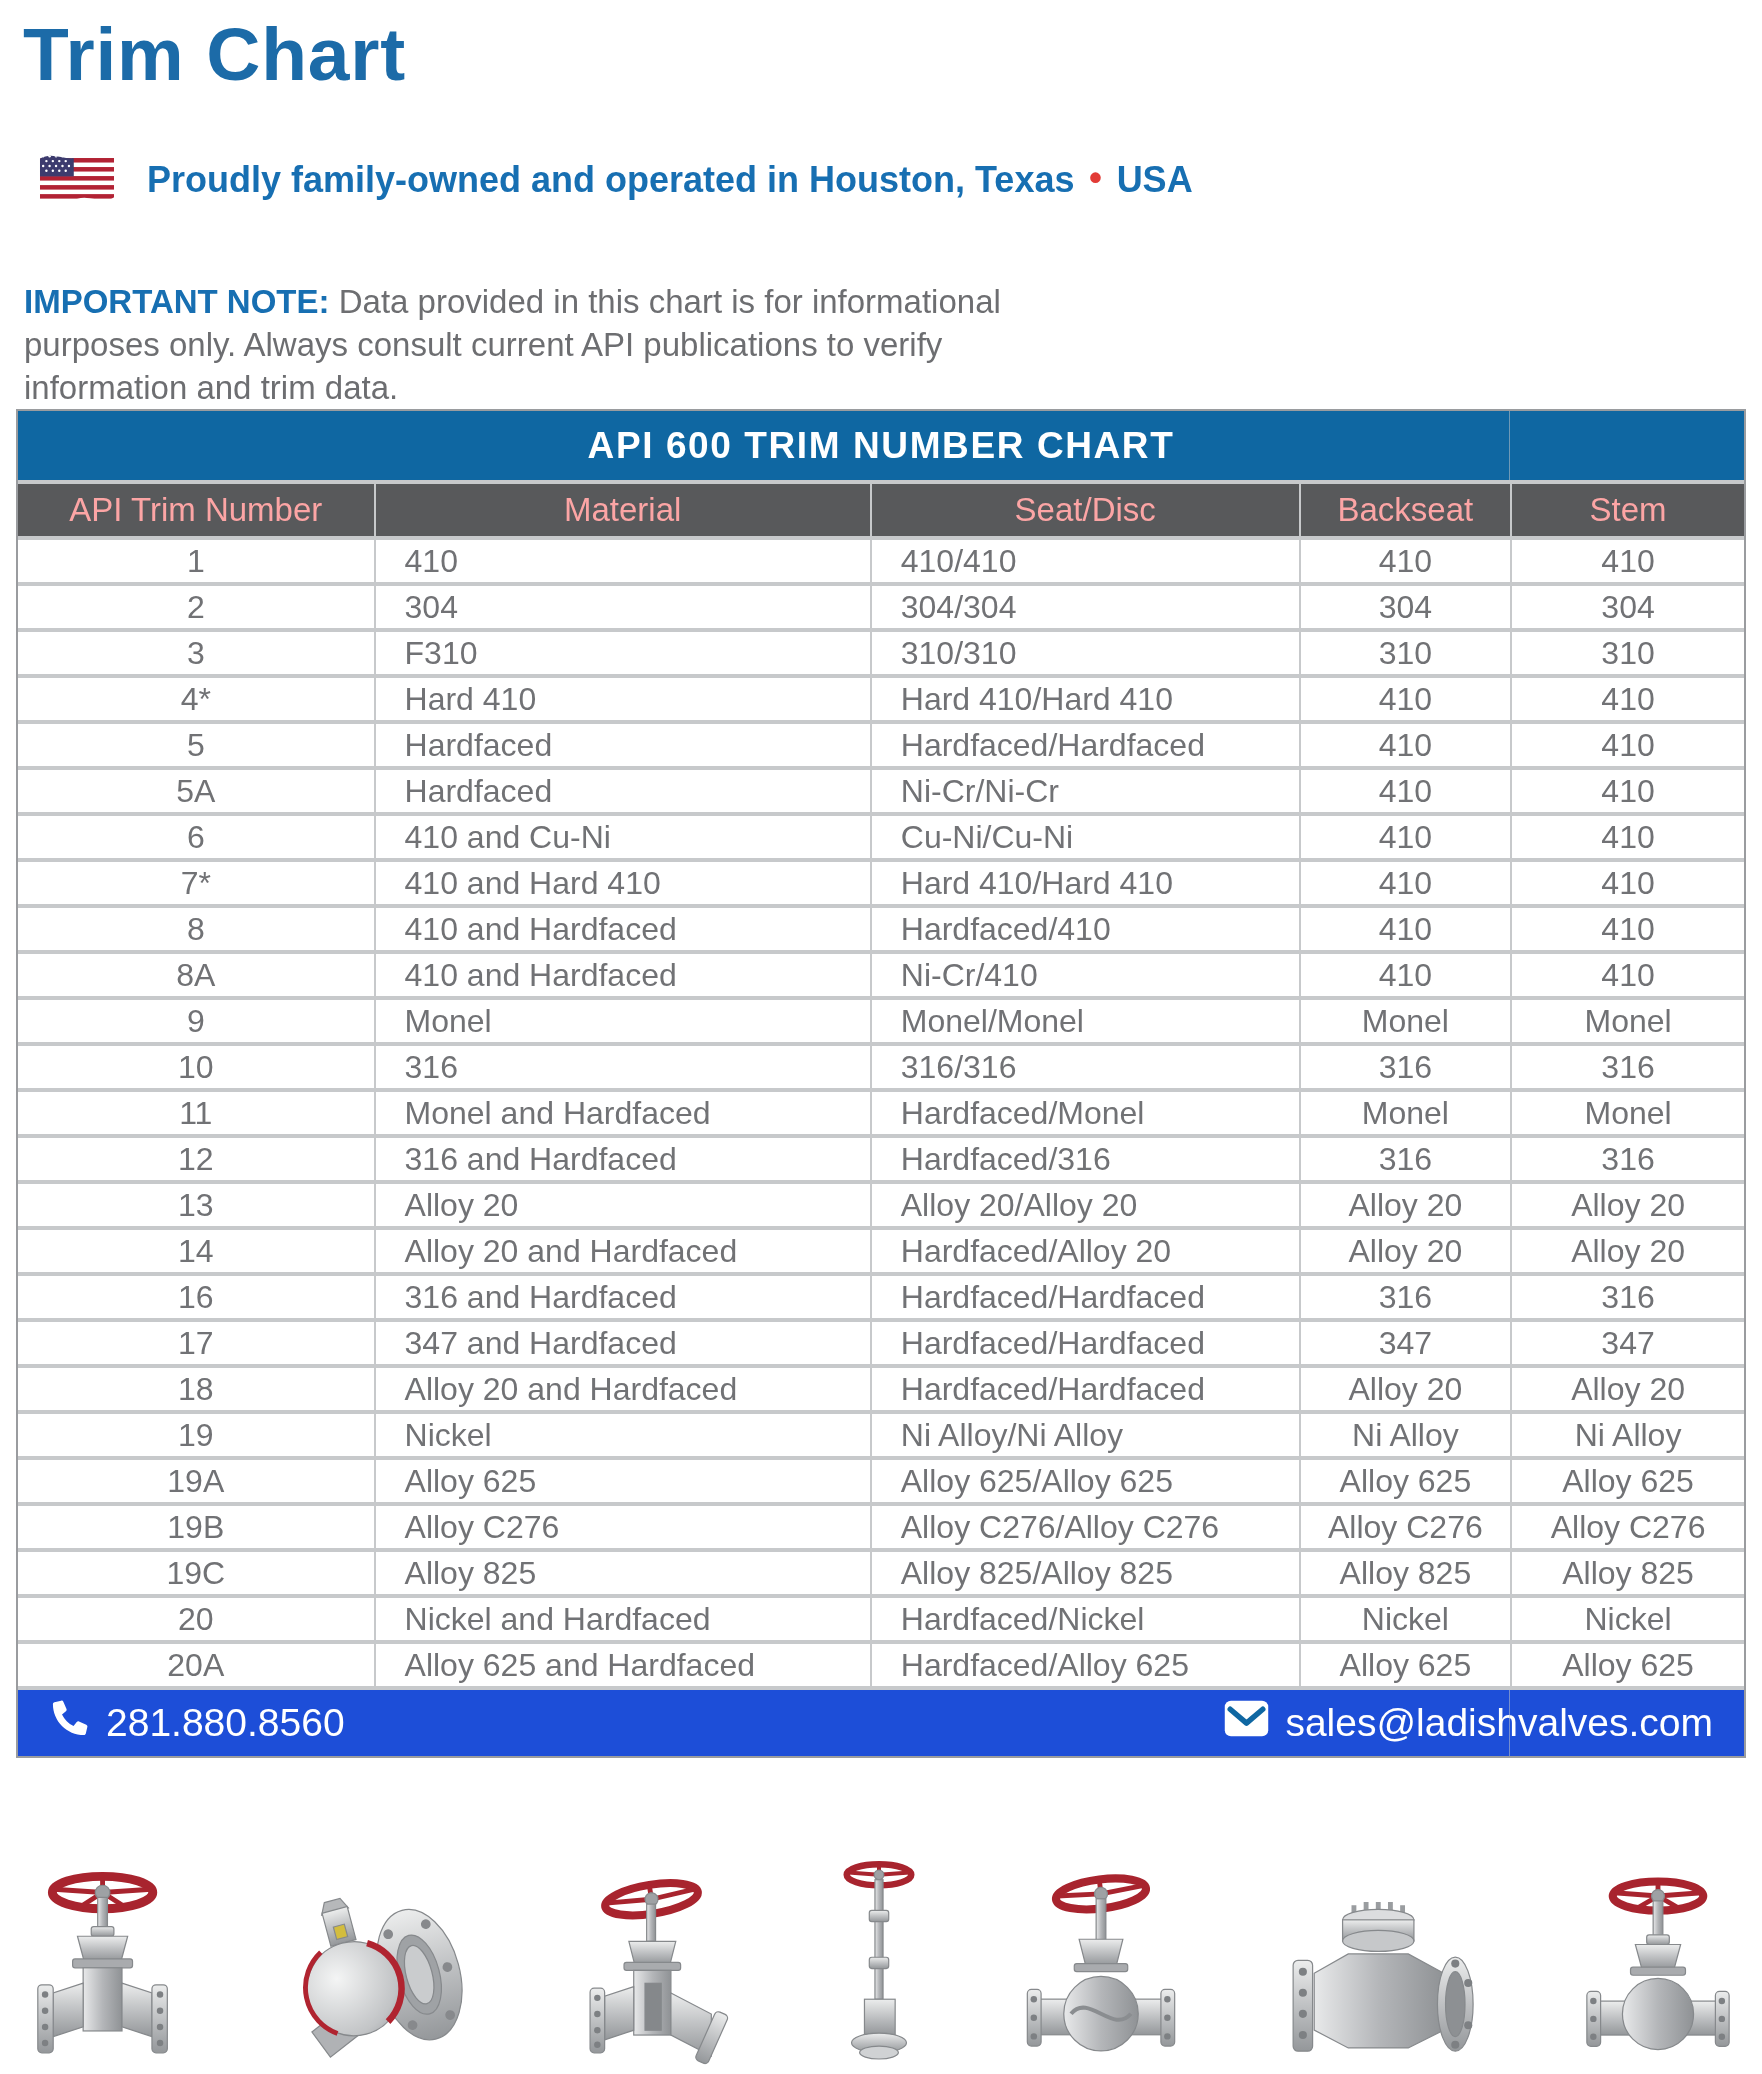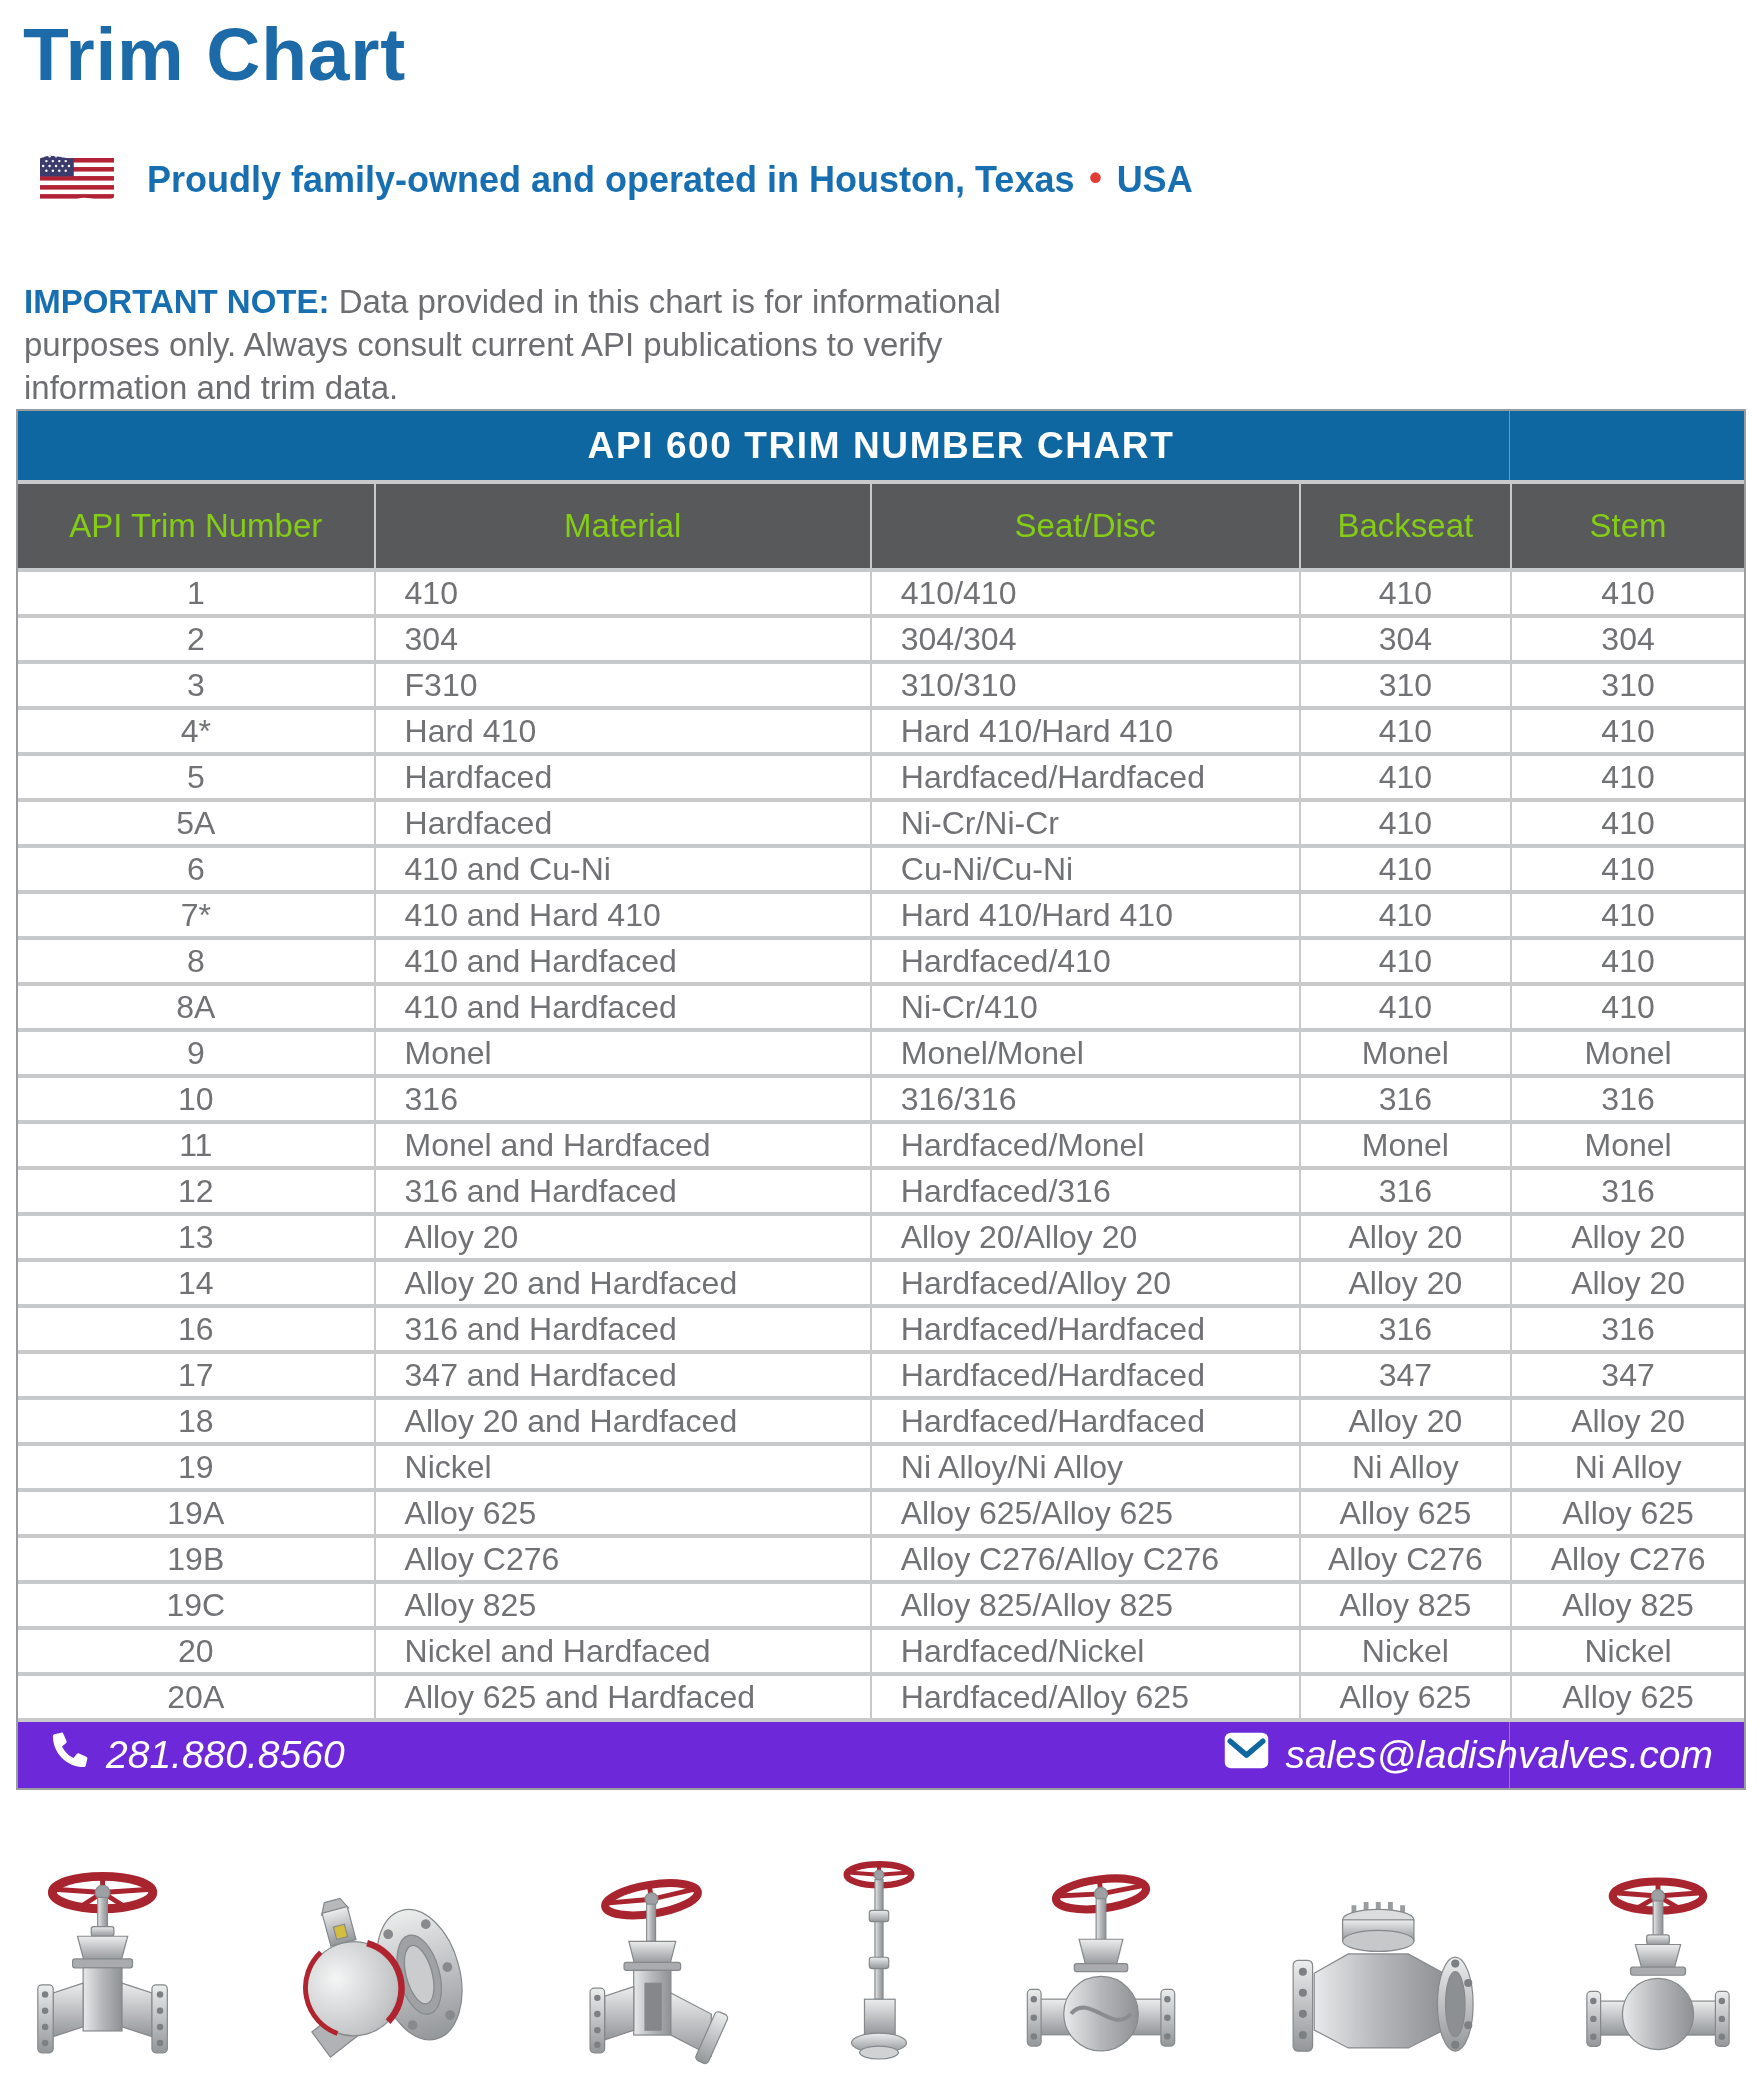--- a/index.html
+++ b/index.html
@@ -17,30 +17,30 @@
   .note .note-label{font-weight:bold;color:#176fb2;}
 
   
   .tbl-wrap{position:absolute;left:16px;top:409px;width:1730px;background:#c7c9cb;
             border:2.4px solid #9a9c9f;box-sizing:border-box;}
   .tbl-title{height:69px;background:#0f67a2;color:#ffffff;font-size:37px;font-weight:bold;
              letter-spacing:1.6px;display:flex;align-items:center;justify-content:center;position:relative;}
   .tbl-title .seam,.tbl-footer .seam{position:absolute;top:0;bottom:0;right:13.55%;width:1.6px;
              background:rgba(190,195,199,0.55);}
   table.trim{width:100%;border-collapse:separate;border-spacing:0 4px;table-layout:fixed;margin:0;}
-  table.trim th{background:#58595b;color:#84cc16;font-weight:400;font-size:33px;height:84px;
+  table.trim th{background:#58595b;color:#fca5a5;font-weight:400;font-size:33px;height:52px;
                 text-align:center;padding:0;}
   table.trim td{background:#ffffff;color:#717275;font-size:32px;height:42px;text-align:center;
                 padding:0;white-space:nowrap;overflow:hidden;}
   table.trim th+th, table.trim td+td{border-left:2.4px solid #c7c9cb;}
   table.trim td.c1, table.trim td.c2{text-align:left;padding-left:29px;}
   col.w0{width:20.6%}col.w1{width:28.75%}col.w2{width:24.85%}col.w3{width:12.25%}col.w4{width:13.55%}
 
-  .tbl-footer{height:66px;background:#6d28d9;display:flex;align-items:center;
-              justify-content:space-between;padding:0 31px;color:#ffffff;font-size:39px;position:relative;font-style:italic;}
+  .tbl-footer{height:66px;background:#1d4ed8;display:flex;align-items:center;
+              justify-content:space-between;padding:0 31px;color:#ffffff;font-size:39px;position:relative;}
   .contact{display:flex;align-items:center;gap:16px;}
 
   
   .valves{position:absolute;left:24px;right:24px;bottom:1.6px;height:217px;display:flex;
           justify-content:space-between;align-items:flex-end;}
   .valves figure{margin:0;}
 </style>
 </head>
 <body>
 

